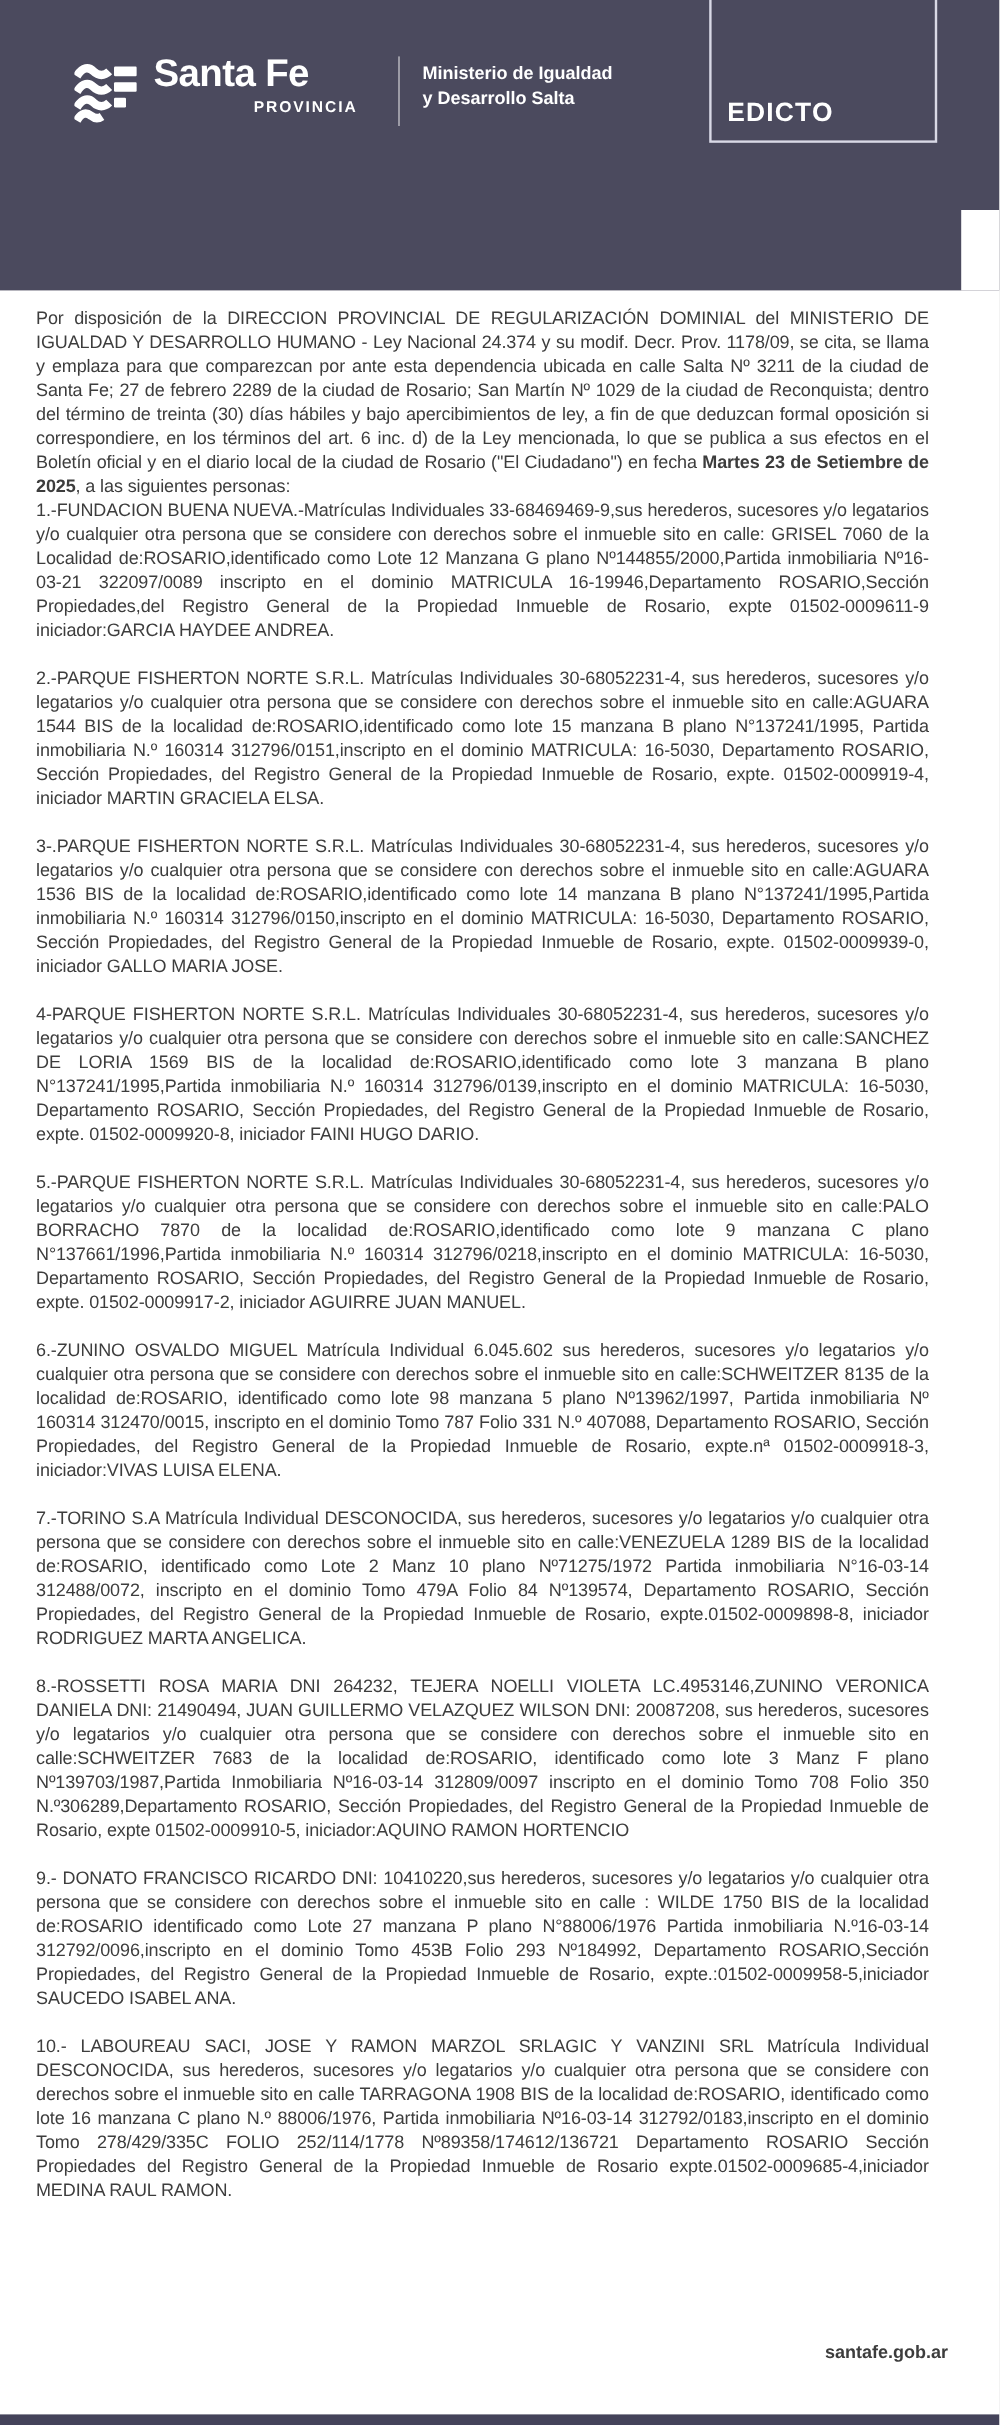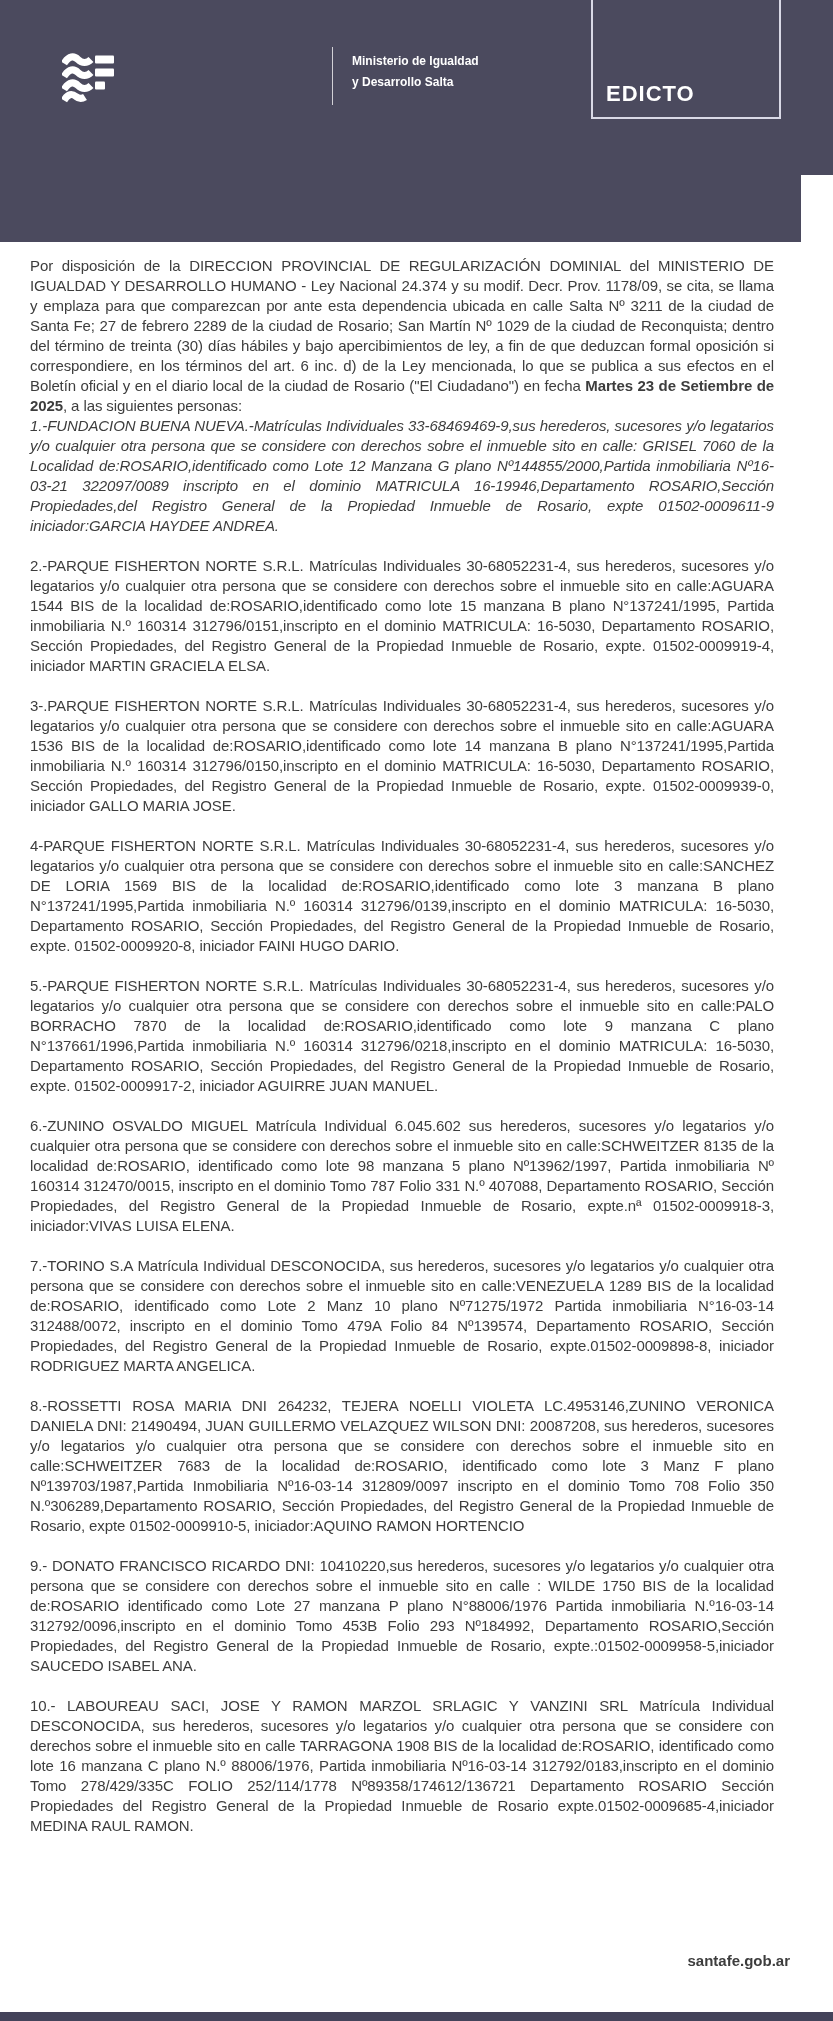--- a/index.html
+++ b/index.html
@@ -8,42 +8,42 @@
     margin:0 auto;overflow:hidden;
     font-family:"Liberation Sans",sans-serif;
   }
   
   .header{position:absolute;left:0;top:0;width:833px;height:242px;background:#4b4a5e;}
   .logo{position:absolute;left:62px;top:50px;width:52px;height:54px;}
   .brand{position:absolute;left:128px;top:44px;width:170px;color:#fff;}
   .brand-name{font-size:32px;font-weight:bold;letter-spacing:-0.5px;line-height:34px;white-space:nowrap;}
   .brand-sub{font-size:13px;font-weight:bold;letter-spacing:1.6px;text-align:right;margin-top:3px;}
   .v-divider{position:absolute;left:332px;top:47px;width:1px;height:58px;background:rgba(255,255,255,0.75);}
-  .ministry{position:absolute;left:352px;top:51px;color:#fff;font-size:12px;font-weight:bold;line-height:21px;}
+  .ministry{position:absolute;left:352px;top:51px;color:#fff;font-size:15px;font-weight:bold;line-height:21px;}
   .edicto-box{
     position:absolute;left:591px;top:-6px;width:173px;height:111px;
     border:2px solid #d9d9e6;display:flex;align-items:flex-end;
     padding:0 0 10px 13px;box-sizing:content-box;
   }
   .edicto-label{color:#fff;font-size:22px;font-weight:bold;letter-spacing:1px;}
   .page-title{
     position:absolute;left:42px;top:167px;width:760px;
     color:#fff;font-size:55px;line-height:56px;font-weight:bold;letter-spacing:-1px;white-space:nowrap;
   }
   .corner-notch{position:absolute;left:801px;top:175px;width:32px;height:67px;background:#ffffff;}
   
   .body-col{position:absolute;left:30px;top:250px;width:760px;color:#3d3d3d;}
   .body-col p{
     margin:20px 16px 0 0;font-size:15px;line-height:20px;text-align:justify;letter-spacing:-0.1px;
   }
   .body-col p.intro{margin-top:6px;}
   .section-header{
     margin:25px 0 0 0;font-size:15px;line-height:20px;font-weight:bold;letter-spacing:-0.1px;
   }
-  .body-col p.first-item{margin-top:0;font-style:italic;}
+  .body-col p.first-item{margin-top:0;}
   b{font-weight:bold;}
   
   .footer-url{position:absolute;right:43px;top:1952px;font-size:15px;font-weight:bold;color:#3d3d3d;}
   .footer-bar{position:absolute;left:0;top:2012px;width:833px;height:9px;background:#44435a;}
 </style>
 </head>
 <body>
 
 <div class="page">
 
@@ -56,20 +56,24 @@
         <rect x="33" y="31" width="10" height="8" rx="1"></rect>
       </g>
       <g fill="none" stroke="#ffffff" stroke-width="7" stroke-linecap="butt">
         <path d="M2,13 C 7,5 12,5 16,9 C 20,13 25,13 29,9"></path>
         <path d="M2,26 C 7,18 12,18 16,22 C 20,26 25,26 29,22"></path>
         <path d="M2,39 C 7,31 12,31 16,35 C 20,39 25,39 29,35"></path>
         <path d="M2,50 C 6,43 10,43 14,46 C 17,48.5 20,48.5 23,46.5"></path>
       </g>
     </svg>
 
+    <div class="brand">
+      <div class="brand-name">Santa Fe</div>
+      <div class="brand-sub">PROVINCIA</div>
+    </div>
 
     <div class="v-divider"></div>
 
     <div class="ministry">
       <div>Ministerio de Igualdad</div>
       <div>y Desarrollo Salta</div>
     </div>
 
     <div class="edicto-box">
       <span class="edicto-label">EDICTO</span>

